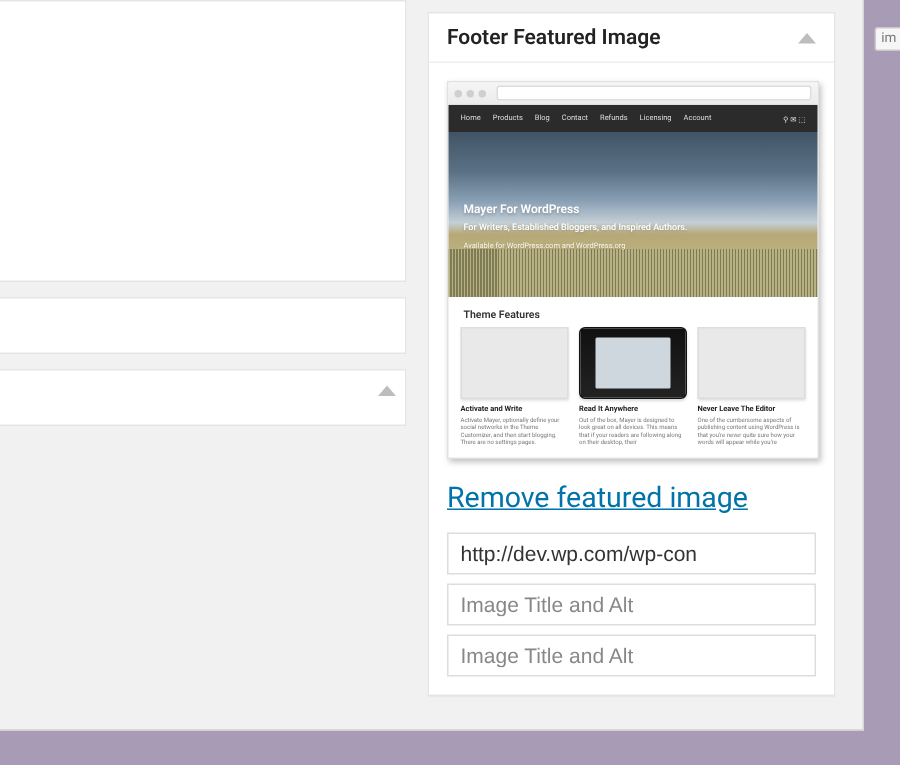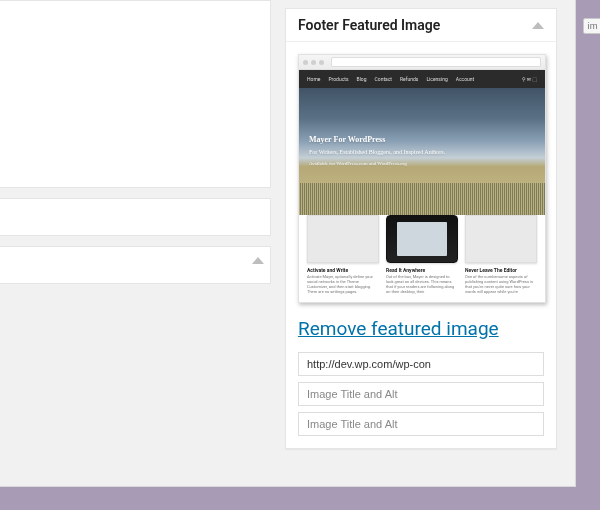--- a/index.html
+++ b/index.html
@@ -17,38 +17,38 @@
   .metabox-header h2{margin:0;font-size:14px;font-weight:600;color:#222;}
   .toggle-icon{width:0;height:0;border-left:6px solid transparent;border-right:6px solid transparent;border-bottom:7px solid #bdbdbd;}
   .metabox-body{padding:12px;}
   
   .thumb{width:246px;background:#fff;border:1px solid #e1e1e1;box-shadow:1px 2px 4px rgba(0,0,0,.25);}
   .thumb-top{height:14px;background:linear-gradient(#f5f5f5,#ececec);border-bottom:1px solid #e0e0e0;display:flex;align-items:center;padding:0 4px;gap:3px;}
   .dot{width:5px;height:5px;border-radius:50%;background:#cfcfcf;}
   .thumb-url{flex:1;height:8px;background:#fff;border:1px solid #ddd;border-radius:2px;margin-left:4px;}
   .thumb-nav{height:18px;background:#2b2b2b;display:flex;align-items:center;gap:8px;padding:0 8px;font-size:5px;color:#ddd;}
   .thumb-nav span.right{margin-left:auto;}
-  .thumb-hero{height:127px;position:relative;overflow:hidden;background:linear-gradient(#415466 0%,#5a7185 24%,#8aa0b5 42%,#c4cfd6 55%,#b6a977 62%,#c9c08d 100%);font-family:Liberation Serif, serif;}
+  .thumb-hero{height:110px;position:relative;overflow:hidden;background:linear-gradient(#415466 0%,#5a7185 24%,#8aa0b5 42%,#c4cfd6 55%,#b6a977 62%,#c9c08d 100%);}
   .hero-grass{position:absolute;left:0;right:0;bottom:0;height:32px;background:repeating-linear-gradient(90deg,#b7b184 0 1px,#7f7b54 1px 2px);}
   .hero-text{position:absolute;left:10px;top:46px;color:#fff;font-weight:600;font-size:8px;line-height:12px;text-shadow:0 1px 2px rgba(0,0,0,.2);}
   .hero-text .line2{font-weight:500;font-size:6px;}
   .hero-text .line3{font-weight:400;font-size:5px;opacity:.9;}
   .thumb-section-title{font-size:7px;font-weight:600;padding:8px 10px 4px;color:#333;}
   .thumb-cards{display:flex;justify-content:space-between;padding:0 8px 8px;}
   .tcard{width:72px;}
   .tcard-img{height:46px;background:#e9e9e9;border:1px solid #ddd;box-shadow:0 1px 2px rgba(0,0,0,.15);margin-bottom:4px;}
   .tcard-img.phone{background:linear-gradient(#111,#222);border-radius:4px;border-color:#111;position:relative;}
   .tcard-img.phone::after{content:"";position:absolute;inset:6px 10px;background:#cfd7de;border-radius:1px;}
   .tcard h4{margin:0;font-size:5px;font-weight:700;color:#222;}
   .tcard p{margin:1px 0 0;font-size:4px;line-height:5px;color:#777;}
   
   .remove-link{display:inline-block;margin-top:14px;color:#0073aa;text-decoration:underline;font-size:19px;cursor:pointer;}
   
   .inputs{margin-top:12px;display:flex;flex-direction:column;gap:6px;}
-  .inputs input{width:100%;box-sizing:border-box;padding:5px 8px;border:1px solid #ddd;font-size:11px;color:#333;background:#fff;outline:none;}
+  .inputs input{width:100%;box-sizing:border-box;padding:5px 8px;border:1px solid #ddd;font-size:14px;color:#333;background:#fff;outline:none;}
   .inputs input::placeholder{color:#888;}
   
   .cropped-right{position:absolute;left:583px;top:18px;width:17px;height:14px;background:#f6f6f6;border:1px solid #c9c9c9;border-radius:2px;font-size:9px;color:#777;display:flex;align-items:center;justify-content:center;overflow:hidden;}
 </style>
 </head>
 <body>
 
 <div id="stage">
   <div class="wp-area">
 
@@ -83,20 +83,21 @@
             <span class="right">⚲ ✉ ⬚</span>
           </div>
           <div class="thumb-hero">
             <div class="hero-grass"></div>
             <div class="hero-text">
               <div>Mayer For WordPress</div>
               <div class="line2">For Writers, Established Bloggers, and Inspired Authors.</div>
               <div class="line3">Available for WordPress.com and WordPress.org</div>
             </div>
           </div>
+          <div class="thumb-section-title">Theme Features</div>
           <div class="thumb-cards">
             <div class="tcard">
               <div class="tcard-img"></div>
               <h4>Activate and Write</h4>
               <p>Activate Mayer, optionally define your social networks in the Theme Customizer, and then start blogging. There are no settings pages.</p>
             </div>
             <div class="tcard">
               <div class="tcard-img phone"></div>
               <h4>Read It Anywhere</h4>
               <p>Out of the box, Mayer is designed to look great on all devices. This means that if your readers are following along on their desktop, their</p>

